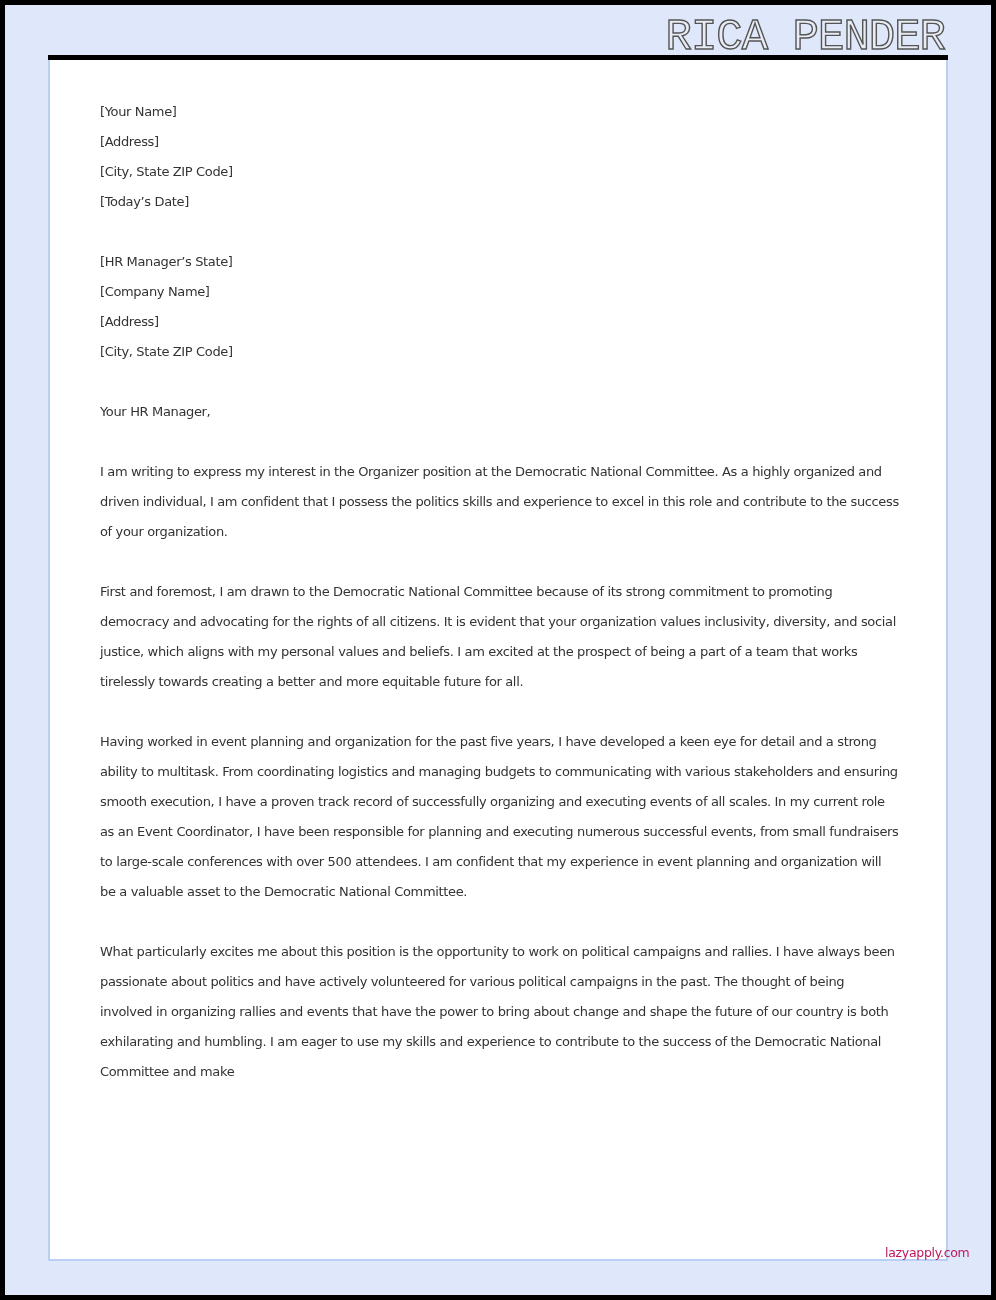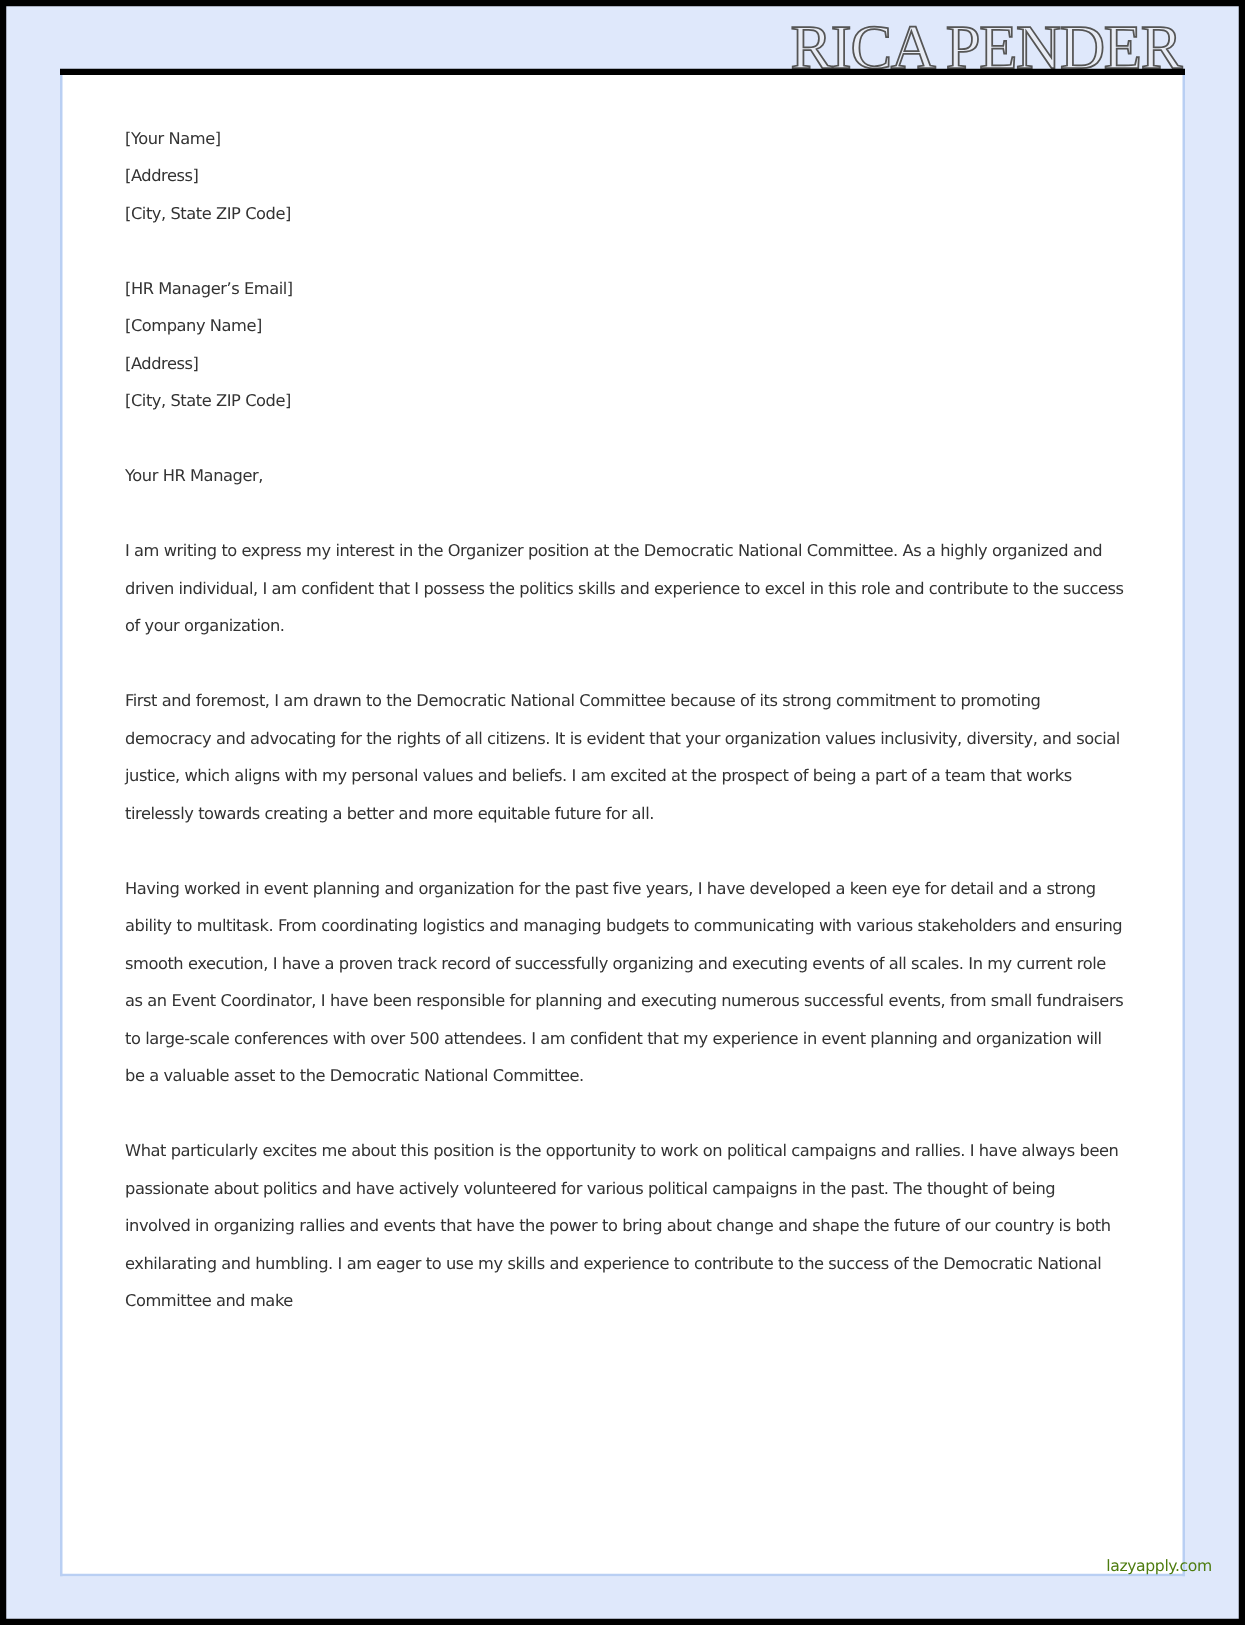--- a/index.html
+++ b/index.html
@@ -7,22 +7,22 @@
     width: 996px; height: 1300px; overflow: hidden;
     position: relative; background: #000;
     font-family: "DejaVu Sans", sans-serif;
   }
   .frame {
     position: absolute; left: 5px; top: 5px; width: 986px; height: 1290px;
     background: #dfe8fb; overflow: hidden;
   }
   .name {
     position: absolute; right: 46px; top: 10px;
-    font-family: Liberation Serif, serif;
-    font-size: 50px; line-height: 44px; letter-spacing: -1px;
+    font-family: Liberation Mono, monospace;
+    font-size: 44px; line-height: 44px; letter-spacing: -1px;
     color: #e8ecf5;
     -webkit-text-stroke: 1.4px #555;
     font-weight: normal;
     white-space: nowrap;
   }
   .topbar {
     position: absolute; left: 43px; top: 50px; width: 900px; height: 5px;
     background: #000;
   }
   .page {
@@ -34,41 +34,42 @@
   }
   .content {
     position: absolute; left: 95px; top: 92px; width: 800px;
     font-size: 13px; line-height: 30px; color: #333;
     letter-spacing: -0.35px;
   }
   .content p { margin: 0 0 30px 0; }
   .content .line { display: block; }
   .watermark {
     position: absolute; left: 840px; top: 1240px;
-    font-size: 12.5px; line-height: 16px; color: #4d7c0f;
+    font-size: 12.5px; line-height: 16px; color: #be185d;
     letter-spacing: -0.3px;
     padding-left: 40px;
   }
 </style>
 </head>
 <body>
 
 <div class="frame">
   <div class="name">RICA PENDER</div>
   <div class="topbar"></div>
   <div class="page"></div>
 
   <div class="content">
     <p>
       <span class="line">[Your Name]</span>
       <span class="line">[Address]</span>
       <span class="line">[City, State ZIP Code]</span>
+      <span class="line">[Today’s Date]</span>
     </p>
     <p>
-      <span class="line">[HR Manager’s Email]</span>
+      <span class="line">[HR Manager’s State]</span>
       <span class="line">[Company Name]</span>
       <span class="line">[Address]</span>
       <span class="line">[City, State ZIP Code]</span>
     </p>
     <p>Your HR Manager,</p>
     <p>I am writing to express my interest in the Organizer position at the Democratic National Committee. As a highly organized and driven individual, I am confident that I possess the politics skills and experience to excel in this role and contribute to the success of your organization.</p>
     <p>First and foremost, I am drawn to the Democratic National Committee because of its strong commitment to promoting democracy and advocating for the rights of all citizens. It is evident that your organization values inclusivity, diversity, and social justice, which aligns with my personal values and beliefs. I am excited at the prospect of being a part of a team that works tirelessly towards creating a better and more equitable future for all.</p>
     <p>Having worked in event planning and organization for the past five years, I have developed a keen eye for detail and a strong ability to multitask. From coordinating logistics and managing budgets to communicating with various stakeholders and ensuring smooth execution, I have a proven track record of successfully organizing and executing events of all scales. In my current role as an Event Coordinator, I have been responsible for planning and executing numerous successful events, from small fundraisers to large-scale conferences with over 500 attendees. I am confident that my experience in event planning and organization will be a valuable asset to the Democratic National Committee.</p>
     <p>What particularly excites me about this position is the opportunity to work on political campaigns and rallies. I have always been passionate about politics and have actively volunteered for various political campaigns in the past. The thought of being involved in organizing rallies and events that have the power to bring about change and shape the future of our country is both exhilarating and humbling. I am eager to use my skills and experience to contribute to the success of the Democratic National Committee and make</p>
   </div>

